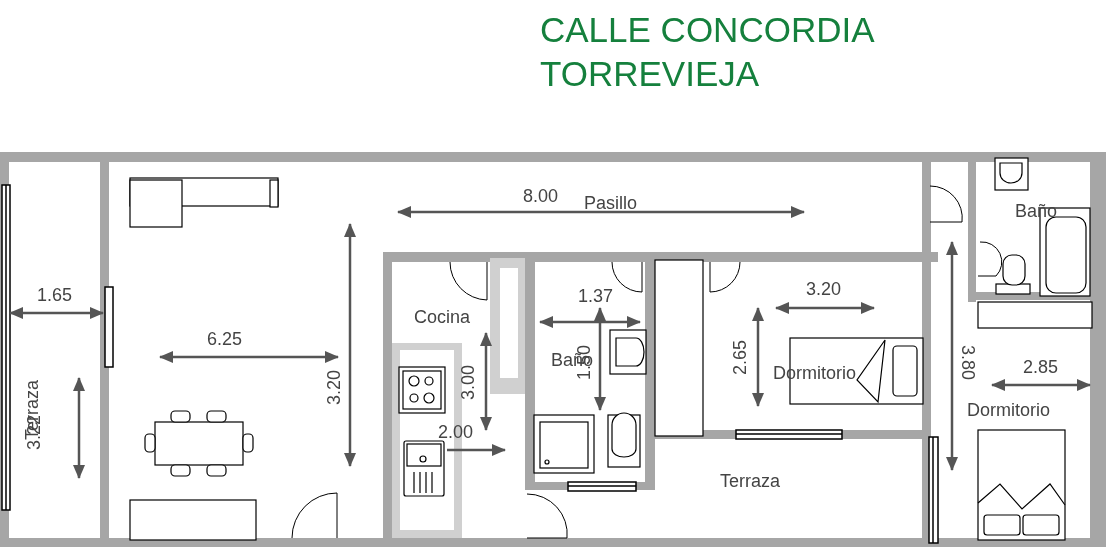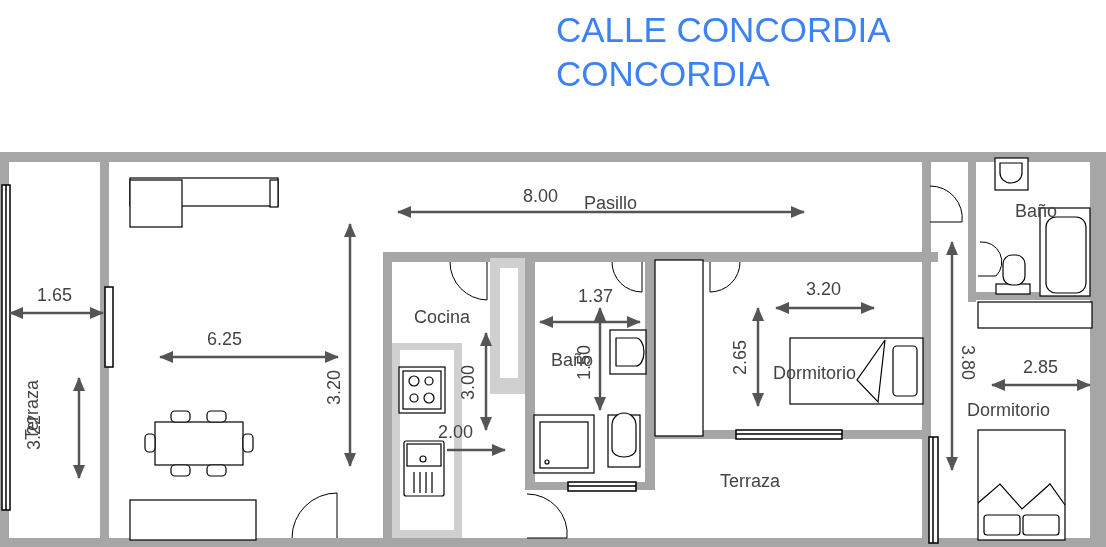--- a/index.html
+++ b/index.html
@@ -1,25 +1,25 @@
 <!DOCTYPE html>
 <html><head>
 <meta charset="utf-8">
 <style>
   html,body{margin:0;padding:0;background:#ffffff;}
   body{width:1106px;height:547px;position:relative;overflow:hidden;font-family:"Liberation Sans",sans-serif;}
-  .title{position:absolute;left:540px;font-size:35px;color:#3b82f6;letter-spacing:0px;line-height:1;margin-left:16px;}
+  .title{position:absolute;left:540px;font-size:35px;color:#15803d;letter-spacing:0px;line-height:1;}
   svg{position:absolute;left:0;top:0;}
   .lbl{font-family:"Liberation Sans",sans-serif;font-size:18px;fill:#444;}
 </style>
 </head>
 <body>
 
 <div class="title" style="top:12px;">CALLE CONCORDIA</div>
-<div class="title" style="top:56px;">CONCORDIA</div>
+<div class="title" style="top:56px;">TORREVIEJA</div>
 
 <svg width="1106" height="547" viewBox="0 0 1106 547">
   <defs>
     <marker id="ah" markerWidth="8" markerHeight="8" refX="7" refY="4" orient="auto-start-reverse" markerUnits="userSpaceOnUse" viewBox="0 0 8 8">
       <path d="M0,0 L8,4 L0,8 z" fill="#555"></path>
     </marker>
     <marker id="ahb" markerWidth="14" markerHeight="12" refX="13" refY="6" orient="auto-start-reverse" markerUnits="userSpaceOnUse" viewBox="0 0 14 12">
       <path d="M0,0 L14,6 L0,12 z" fill="#555"></path>
     </marker>
   </defs>

